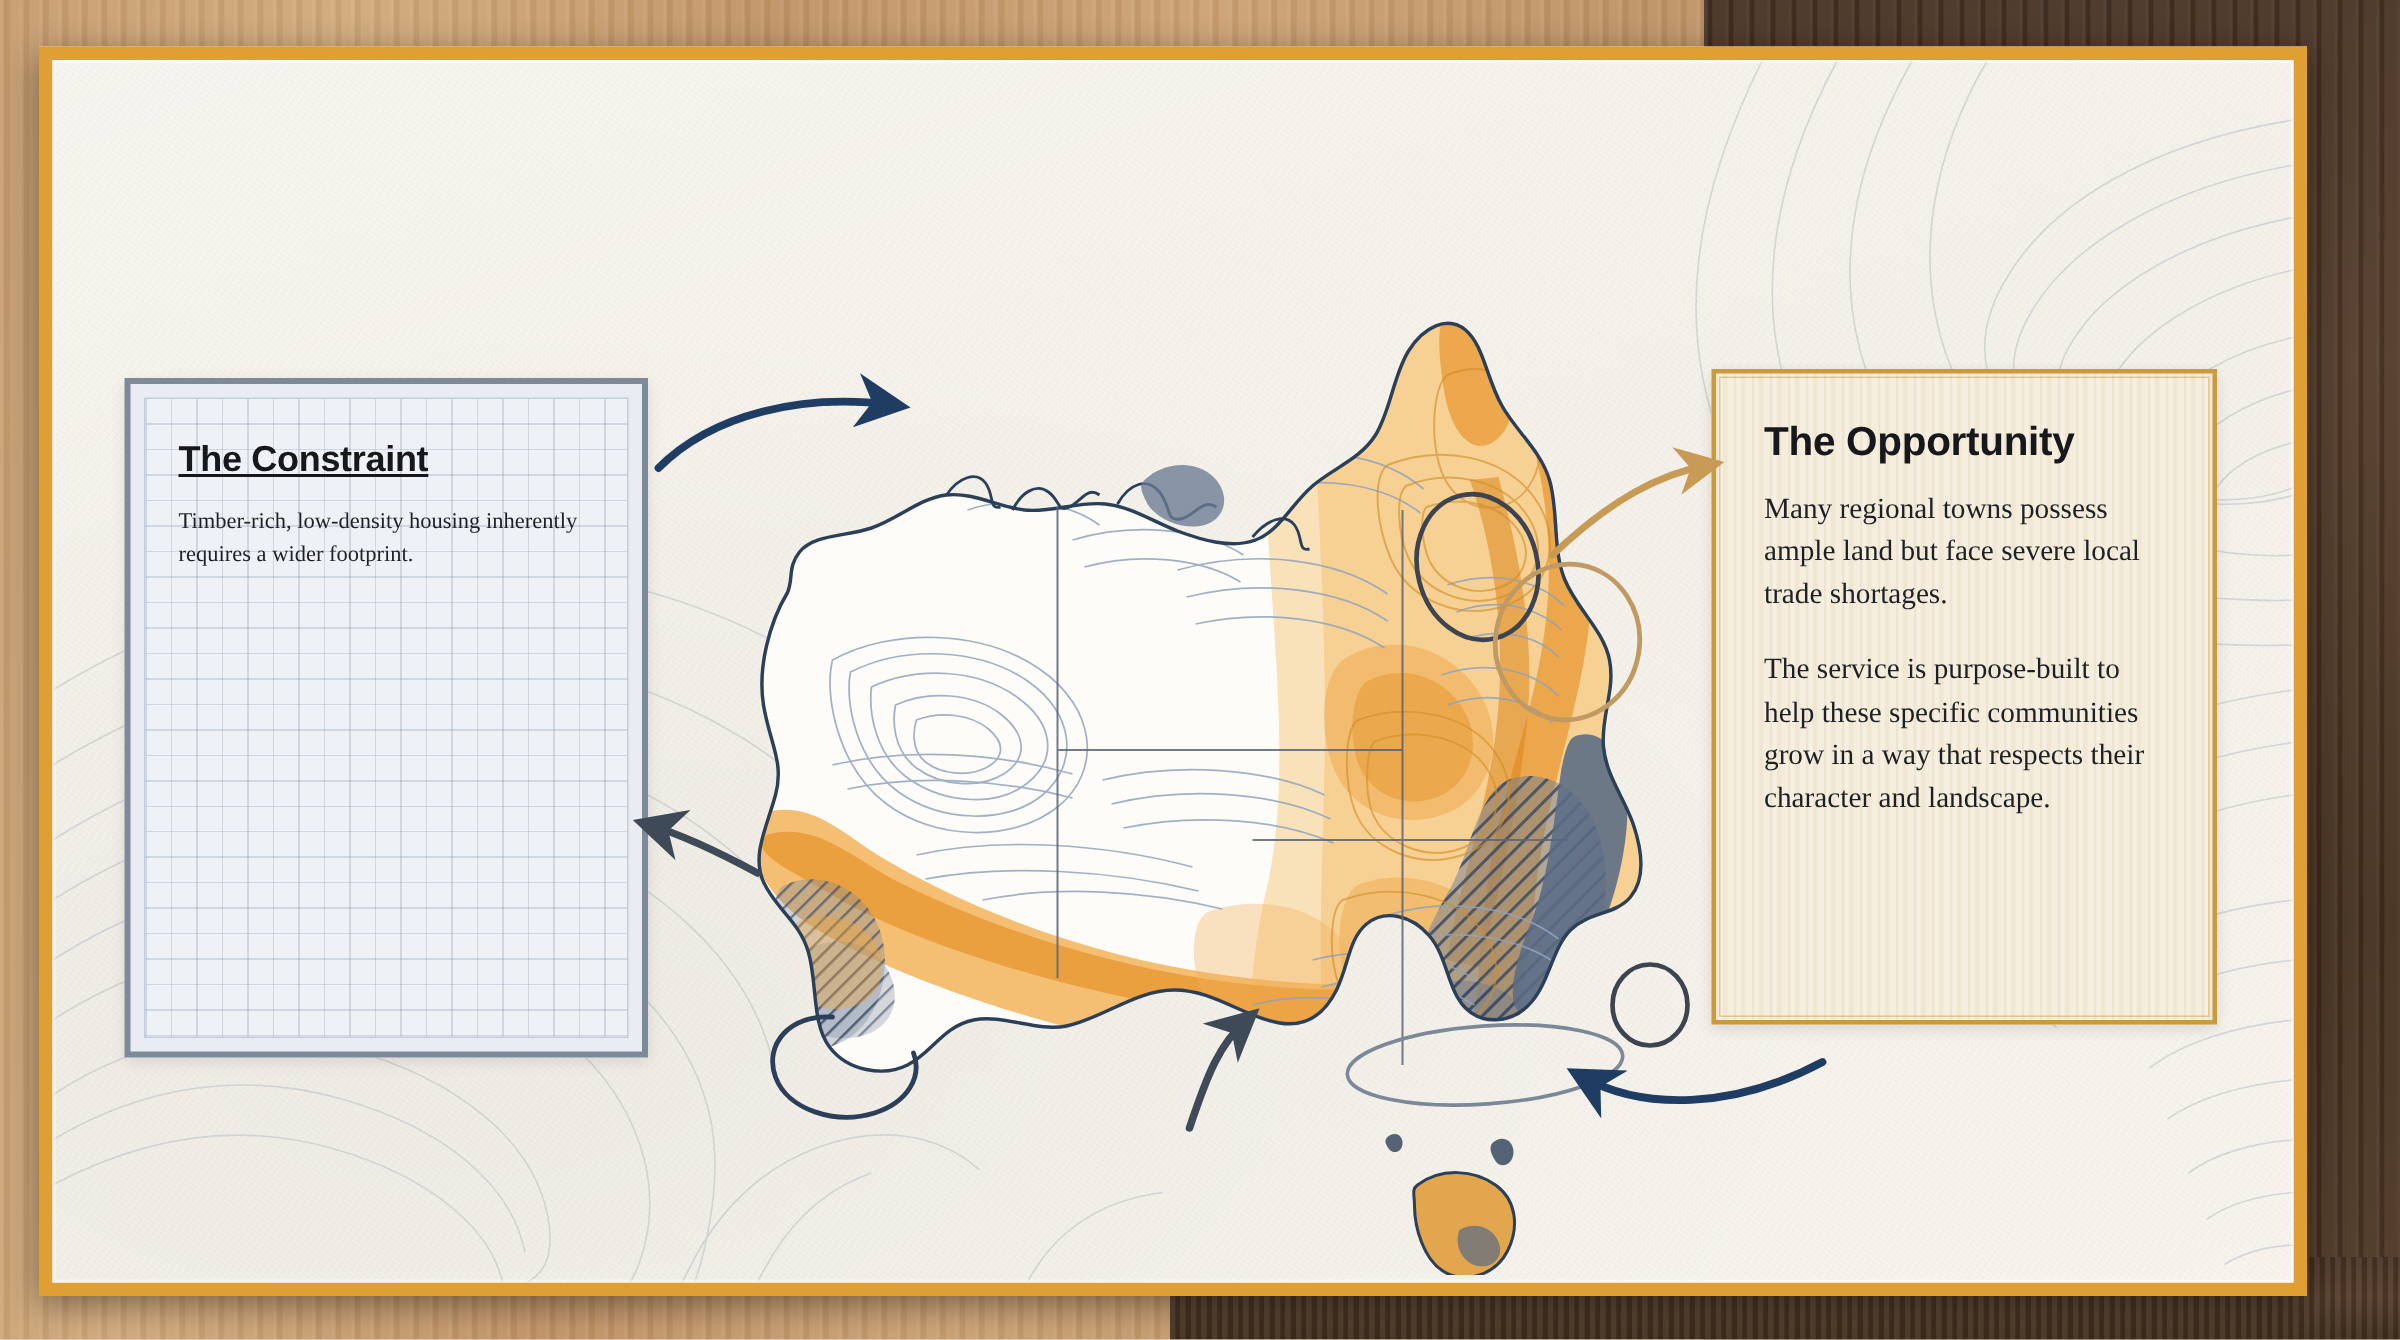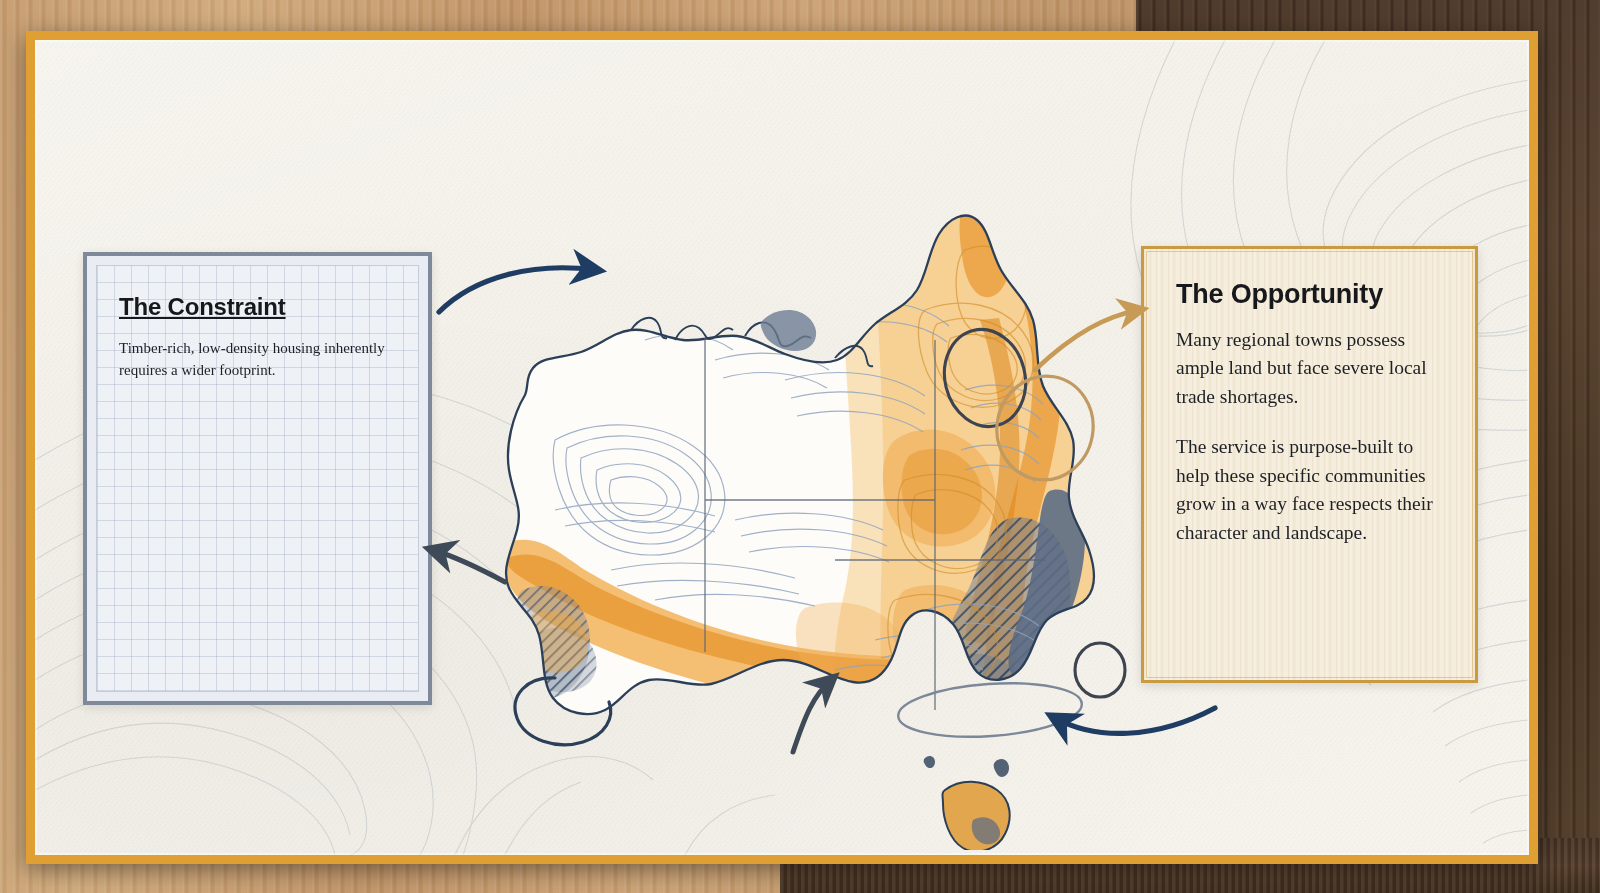--- a/index.html
+++ b/index.html
@@ -442,18 +442,18 @@
       <section class="panel" id="constraint-panel">
         <div id="constraint-inner">
           <h2>The Constraint</h2>
           <p>Timber-rich, low-density housing inherently requires a wider footprint.</p>
         </div>
       </section>
 
       <section class="panel" id="opportunity-panel">
         <h2>The Opportunity</h2>
         <p>Many regional towns possess ample land but face severe local trade shortages.</p>
-        <p>The service is purpose-built to help these specific communities grow in a way face respects their character and landscape.</p>
+        <p>The service is purpose-built to help these specific communities grow in a way that respects their character and landscape.</p>
       </section>
 
     </div>
   </div>
 </div>
 
 </body></html>

